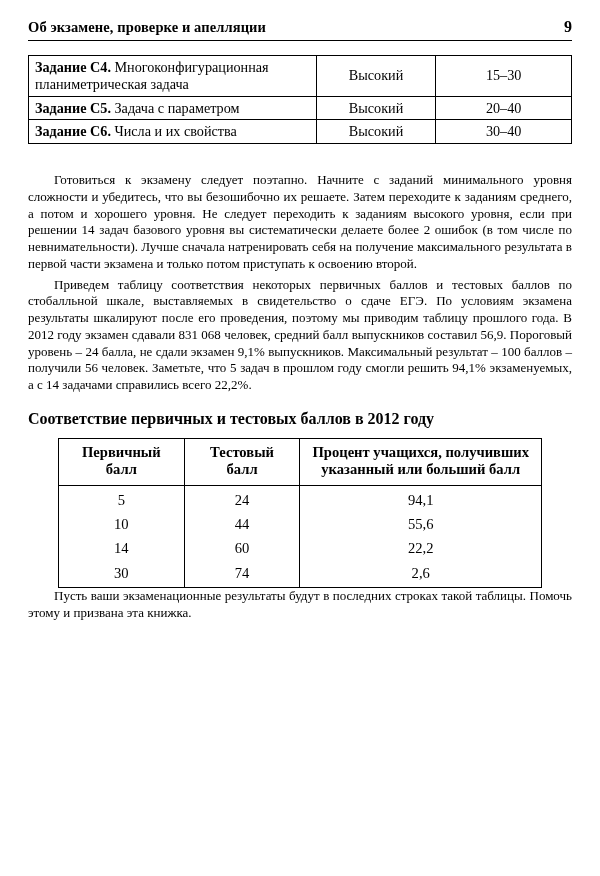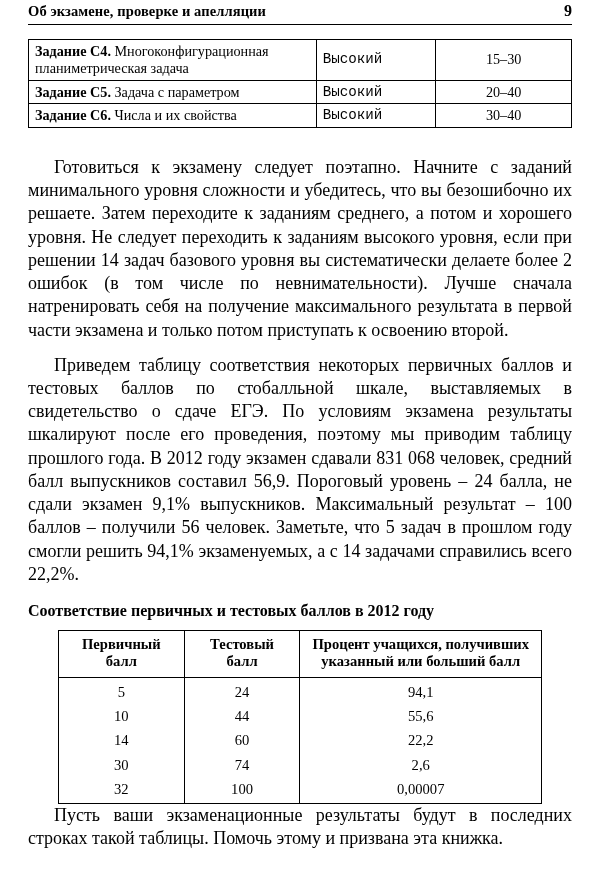--- a/index.html
+++ b/index.html
@@ -22,21 +22,21 @@
     box-sizing: border-box;
     padding: 0 28px;
   }
   
   .header {
     display: flex;
     align-items: baseline;
     justify-content: space-between;
     font-weight: bold;
     font-size: 14.5px;
-    padding-top: 2px;
+    padding-top: 18px;
     padding-bottom: 4px;
   }
   .header-title {
     letter-spacing: 0.1px;
   }
   .header-page {
     font-size: 16px;
     font-weight: bold;
   }
   .header-rule {
@@ -57,41 +57,40 @@
     padding: 3px 6px;
     vertical-align: middle;
     line-height: 1.18;
   }
   .tbl-tasks td.c-task {
     width: 53%;
     text-align: left;
   }
   .tbl-tasks td.c-level {
     width: 22%;
-    text-align: left;
-    font-family: Liberation Mono, monospace;
+    text-align: center;
   }
   .tbl-tasks td.c-score {
     width: 25%;
     text-align: center;
   }
   .task-name {
     font-weight: bold;
   }
   
   p.body-text {
     margin: 0 0 0 0;
     text-align: justify;
     text-indent: 26px;
-    font-size: 18px;
+    font-size: 13px;
     line-height: 1.29;
     hyphens: manual;
   }
   p.body-text + p.body-text {
-    margin-top: 12px;
+    margin-top: 4px;
   }
   
   .section-title {
     text-align: left;
     font-weight: bold;
     font-size: 16px;
     margin: 16px 0 10px 0;
   }
   
   .tbl-scores-wrap {
@@ -201,24 +200,19 @@
         <tr>
           <td>14</td>
           <td>60</td>
           <td>22,2</td>
         </tr>
         <tr>
           <td>30</td>
           <td>74</td>
           <td>2,6</td>
         </tr>
-        <tr>
-          <td>32</td>
-          <td>100</td>
-          <td>0,00007</td>
-        </tr>
       </tbody>
     </table>
   </div>
 
   <p class="body-text closing">Пусть ваши экзаменационные результаты будут в последних строках такой таблицы. Помочь этому и призвана эта книжка.</p>
 
 </div>
 
 </body></html>

